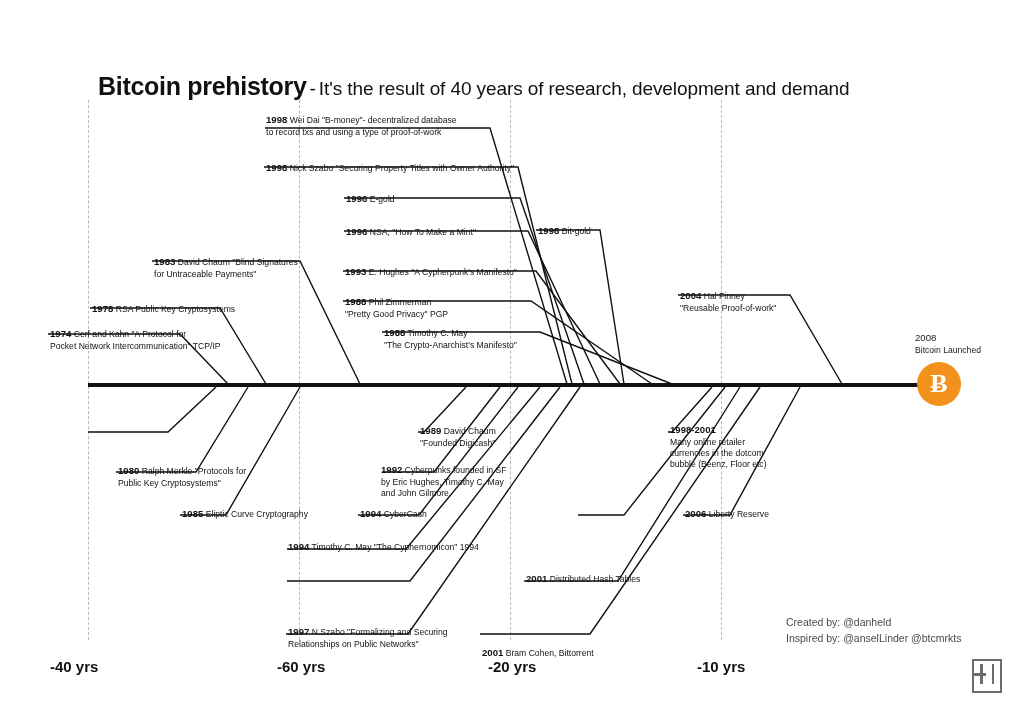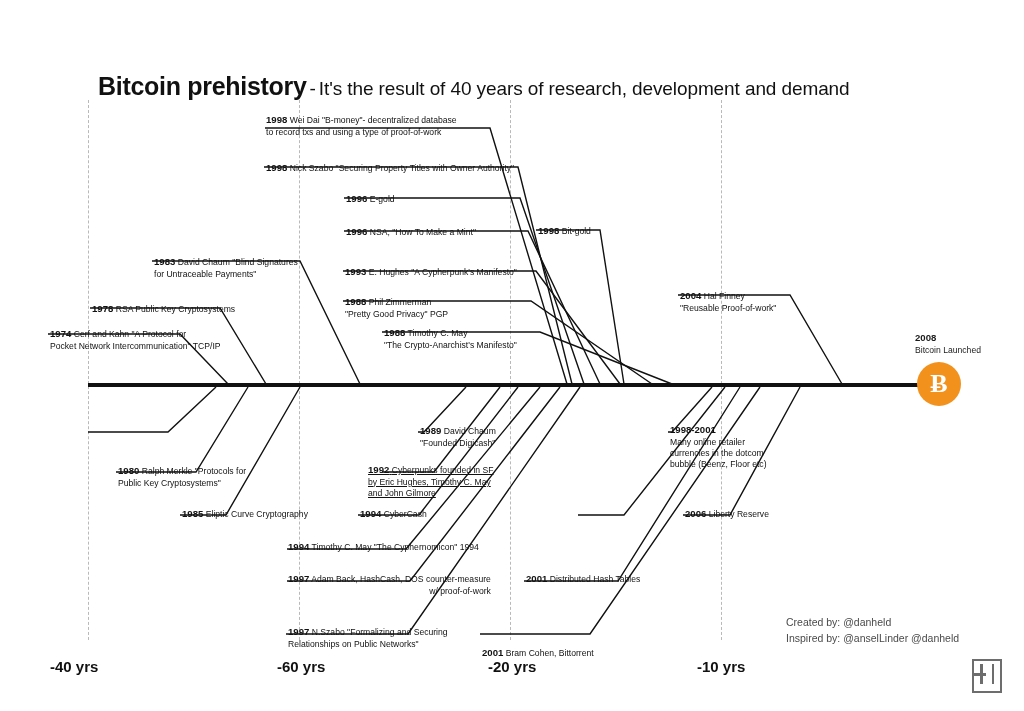--- a/index.html
+++ b/index.html
@@ -103,21 +103,21 @@
     font-family: "Liberation Serif", serif;
   }
   .btc-label {
     position: absolute;
     left: 915px;
     top: 332px;
     font-size: 8.6px;
     line-height: 1.32;
     white-space: nowrap;
   }
-  .btc-label .yr { font-weight: bold; font-size: 9.6px; }
+  .btc-label .yr { font-weight: normal; font-size: 9.6px; }
 
   .credits {
     position: absolute;
     left: 786px;
     top: 614px;
     font-size: 10.5px;
     line-height: 1.55;
     color: #4a4a4a;
     white-space: nowrap;
   }
@@ -310,21 +310,21 @@
     <span>currencies in the dotcom</span><br>
     <span>bubble (Beenz, Floor etc)</span>
   </div>
 
   <div class="evt" style="left:118px; top:465px;">
     <span class="yr">1980</span>
     <span>Ralph Merkle "Protocols for</span><br>
     <span>Public Key Cryptosystems"</span>
   </div>
 
-  <div class="evt" style="left:368px; top:464px;text-decoration:underline;">
+  <div class="evt" style="left:381px; top:464px;">
     <span class="yr">1992</span>
     <span>Cyberpunks founded in SF</span><br>
     <span>by Eric Hughes, Timothy C. May</span><br>
     <span>and John Gilmore</span>
   </div>
 
   <div class="evt" style="left:182px; top:508px;">
     <span class="yr">1985</span>
     <span>Eliptic Curve Cryptography</span>
   </div>
@@ -338,25 +338,20 @@
   <div class="evt" style="left:685px; top:508px;">
     <span class="yr">2006</span>
     <span>Liberty Reserve</span>
   </div>
 
   <div class="evt" style="left:288px; top:541px;">
     <span class="yr">1994</span>
     <span>Timothy C. May "The Cyphernomicon" 1994</span>
   </div>
 
-  <div class="evt" style="left:288px; top:573px;">
-    <span class="yr">1997</span>
-    <span>Adam Back, HashCash, DOS counter-measure</span><br>
-    <span style="display:inline-block; width:100%; text-align:right; padding-right:8px;">w/ proof-of-work</span>
-  </div>
 
   <div class="evt" style="left:526px; top:573px;">
     <span class="yr">2001</span>
     <span>Distributed Hash Tables</span>
   </div>
 
   <div class="evt" style="left:288px; top:626px;">
     <span class="yr">1997</span>
     <span>N.Szabo "Formalizing and Securing</span><br>
     <span>Relationships on Public Networks"</span>
@@ -370,21 +365,21 @@
   <div class="btc-label">
     <span class="yr">2008</span><br>
     <span>Bitcoin Launched</span>
   </div>
   <div class="btc-coin">
     <span>Ƀ</span>
   </div>
 
   <div class="credits">
     <span>Created by: @danheld</span><br>
-    <span>Inspired by: @anselLinder @danheld</span>
+    <span>Inspired by: @anselLinder @btcmrkts</span>
   </div>
 
   <div class="logo-h">
     <div class="bar left"></div>
     <div class="bar mid"></div>
     <div class="bar right"></div>
   </div>
 
 </div>
 

